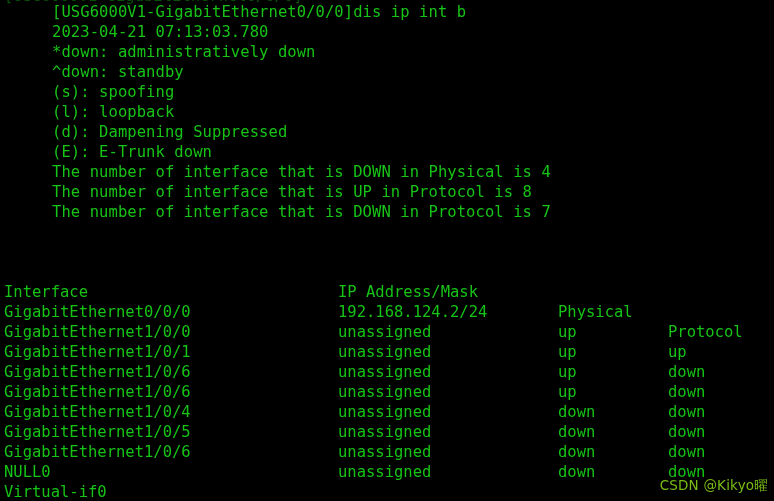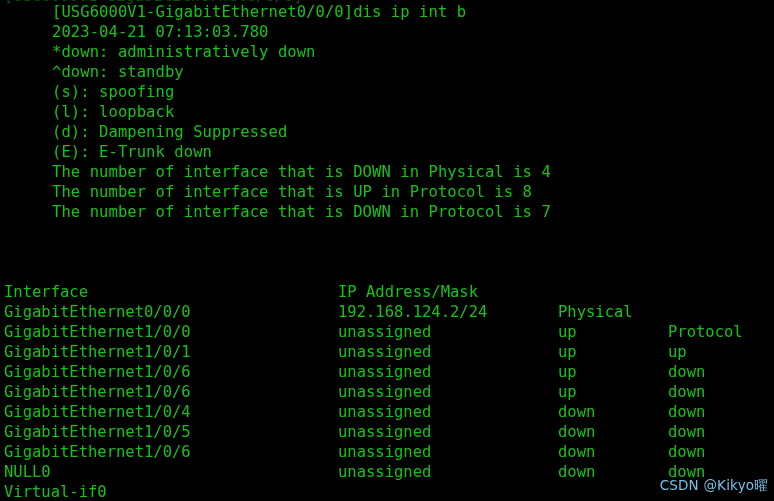--- a/index.html
+++ b/index.html
@@ -55,21 +55,21 @@
   .c-phy  { position: absolute; left: 554px; }
   .c-prot { position: absolute; left: 664px; }
 
   .watermark {
     position: absolute;
     right: 6px;
     bottom: 8px;
     font-family: "DejaVu Sans", "Liberation Sans", sans-serif;
     font-size: 13.5px;
     line-height: 16px;
-    color: #7dd3fc;
+    color: #84cc16;
     opacity: 0.92;
     white-space: pre;
     letter-spacing: 0.2px;
     margin-top: 22px;
   }
 </style>
 </head>
 <body>
 
 <div id="screen">

